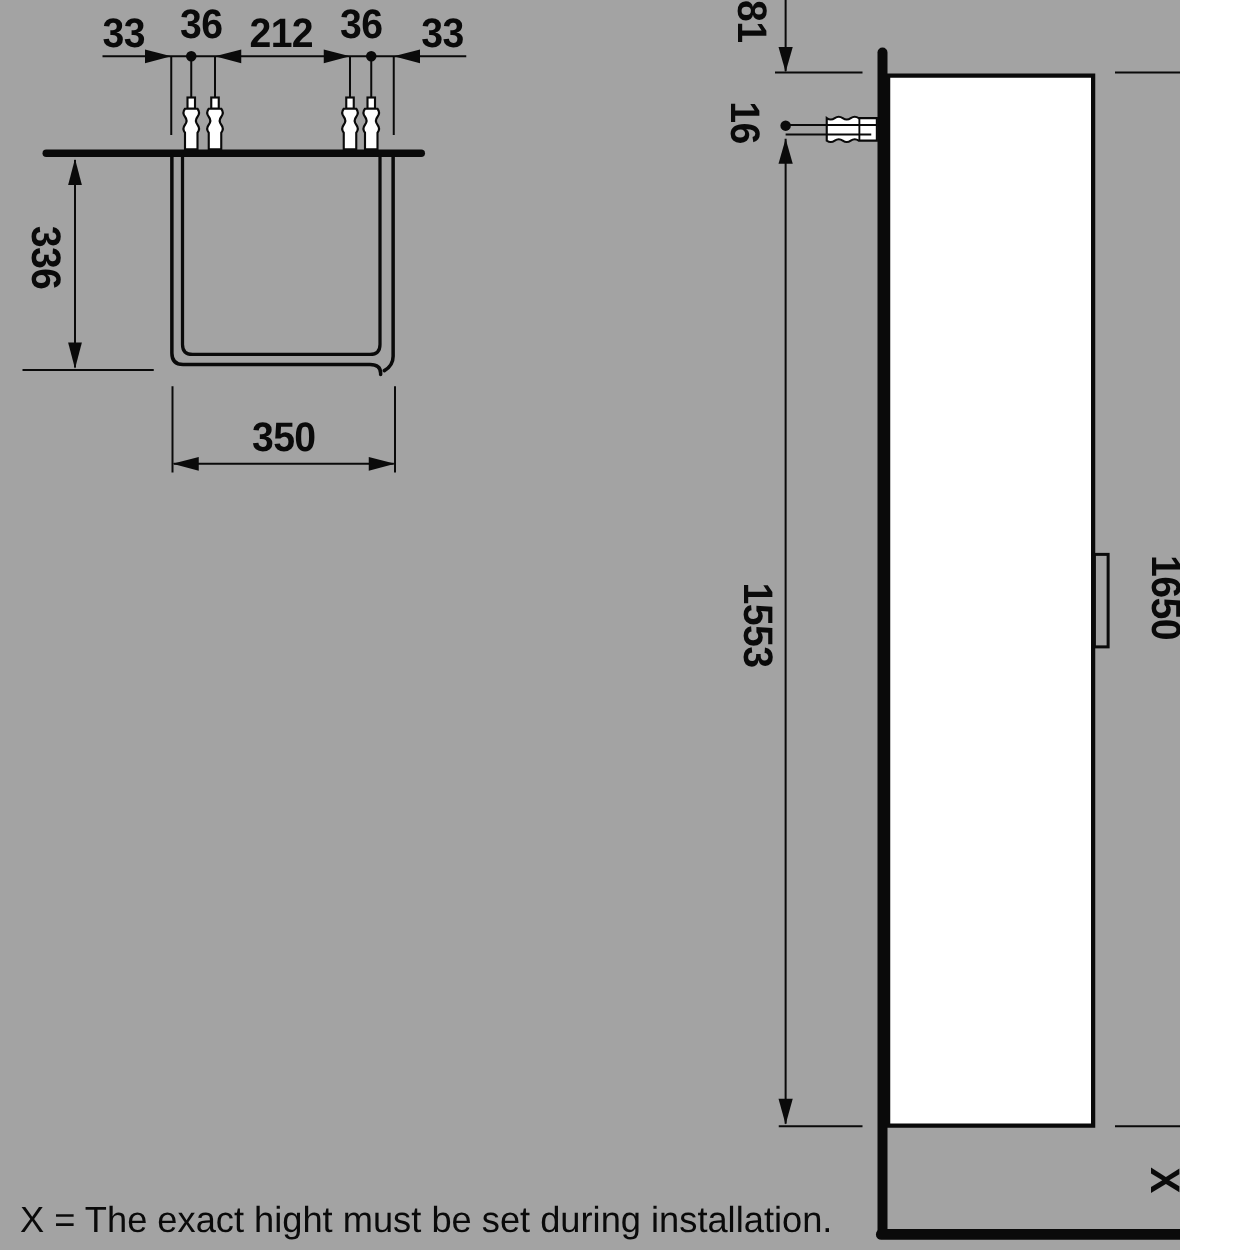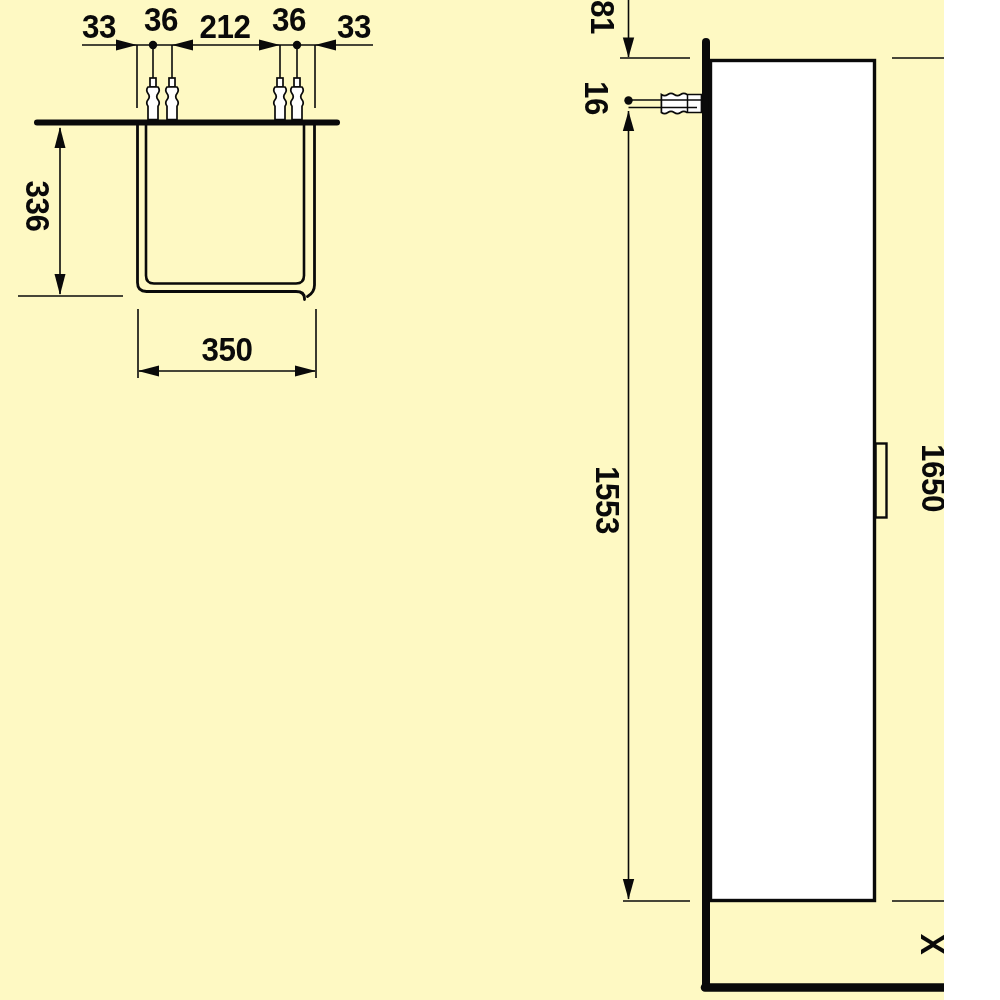--- a/index.html
+++ b/index.html
@@ -1,16 +1,16 @@
 <!DOCTYPE html>
 <html><head>
 <meta charset="utf-8">
 <style>
   html,body{margin:0;padding:0;background:#fff;}
-  #stage{position:relative;width:944px;height:1000px;background:#fef9c3;overflow:hidden;
+  #stage{position:relative;width:944px;height:1000px;background:#a3a3a3;overflow:hidden;
          font-family:"Liberation Sans",sans-serif;}
   #stage svg{position:absolute;left:0;top:0;}
   .dim{position:absolute;font-weight:bold;font-size:33px;line-height:1;color:#0a0a0a;
        letter-spacing:-0.5px;white-space:nowrap;transform:translate(-50%,-50%) scaleX(.95);}
   .dim.rot{transform:translate(-50%,-50%) rotate(90deg) scaleX(.95);}
   .caption{position:absolute;font-size:29px;color:#0a0a0a;white-space:nowrap;
            transform:translate(0,-50%);}
 </style>
 </head>
 <body>
@@ -135,13 +135,14 @@
   <span class="dim" style="left:354px;top:26px;">33</span>
   <span class="dim rot" style="left:37px;top:206px;">336</span>
   <span class="dim" style="left:227px;top:349px;">350</span>
 
   <span class="dim rot" style="left:602px;top:17px;">81</span>
   <span class="dim rot" style="left:596px;top:98px;">16</span>
   <span class="dim rot" style="left:607px;top:500px;">1553</span>
   <span class="dim rot" style="left:933px;top:478px;">1650</span>
   <span class="dim rot" style="left:932px;top:944px;">X</span>
 
+  <span class="caption" style="left:16px;top:977px;">X = The exact hight must be set during installation.</span>
 </div>
 
 </body></html>

